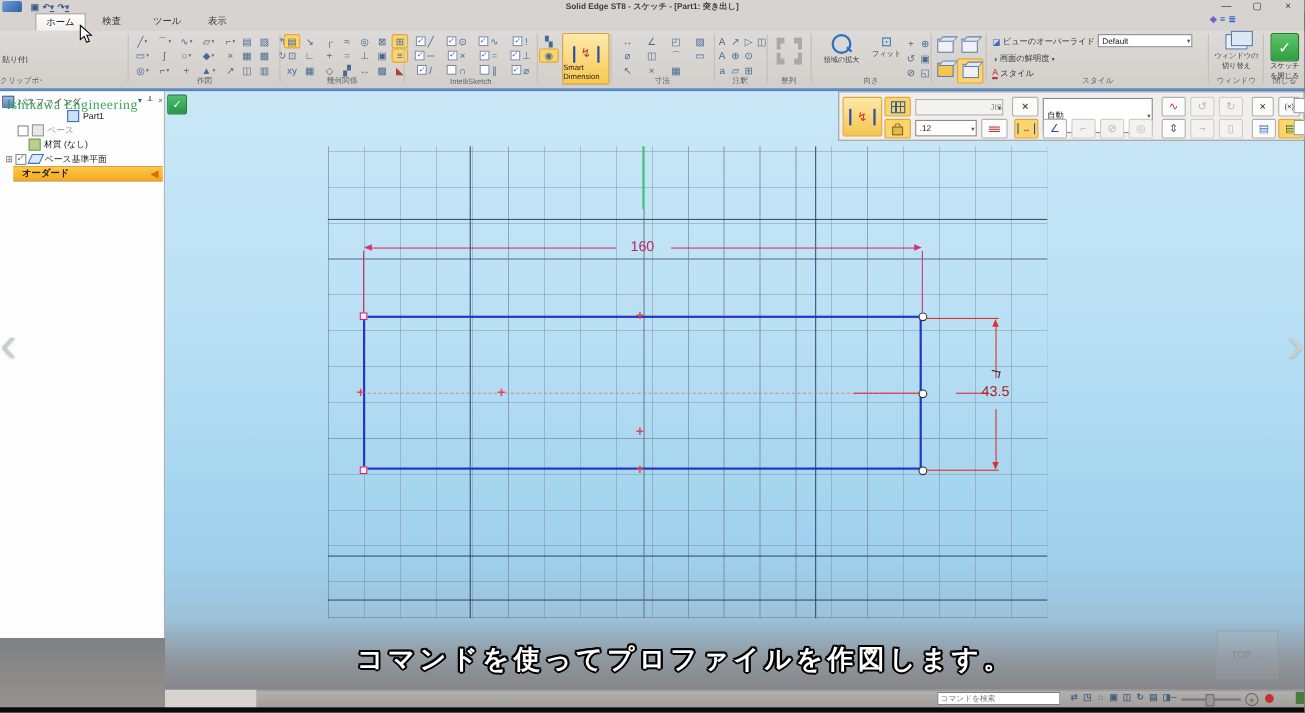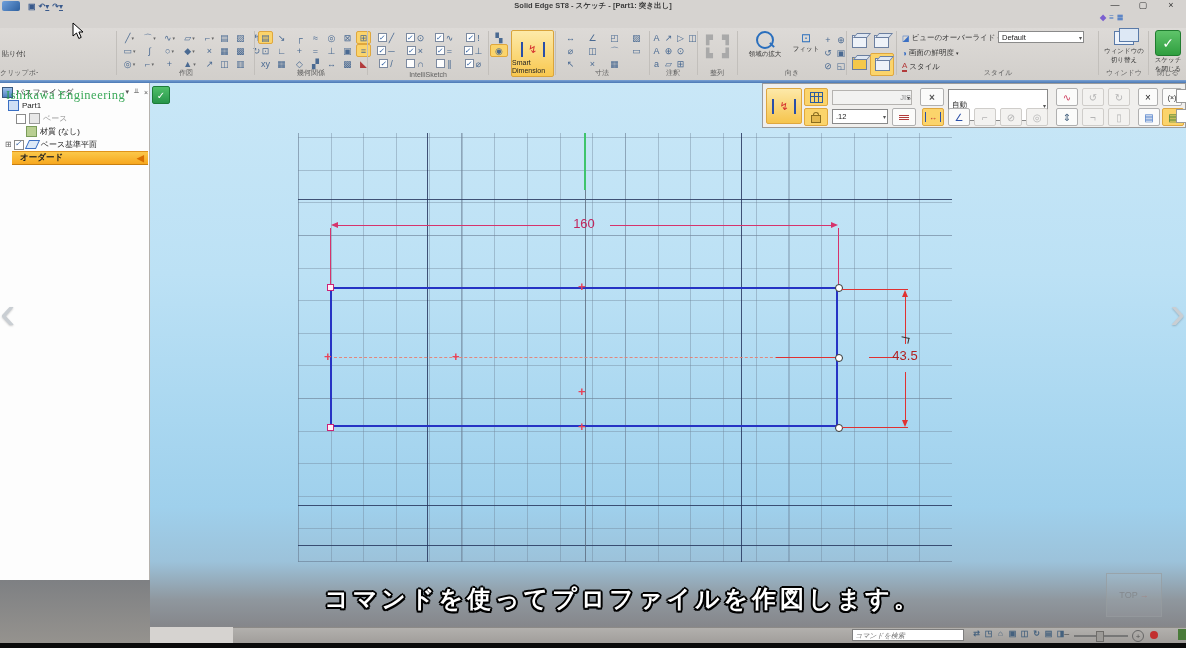--- a/index.html
+++ b/index.html
@@ -118,21 +118,21 @@
   
   #leftgray{left:0;top:580px;width:150px;height:68px;background:linear-gradient(#7e8083,#97948f);}
   #subtitle{left:200px;top:583px;width:846px;text-align:center;font-size:24px;font-weight:bold;color:#fff;letter-spacing:4px;z-index:30;
     text-shadow:2px 0 0 #000,-2px 0 0 #000,0 2px 0 #000,0 -2px 0 #000,1.5px 1.5px 0 #000,-1.5px -1.5px 0 #000,1.5px -1.5px 0 #000,-1.5px 1.5px 0 #000;}
   #caption{left:0px;top:597px;width:233px;height:46px;background:#454545;color:#fff;font-size:26px;
            display:flex;align-items:center;padding-left:10px;box-sizing:border-box;z-index:31;}
   #statusbar{left:233px;top:627px;width:953px;height:16px;background:linear-gradient(#b2b0ad,#a19e9b);
              border-top:1px solid #8c8a87;box-sizing:border-box;z-index:29;}
   #statusmsg{left:243px;top:630px;width:600px;font-size:8px;color:#2e2e2e;white-space:nowrap;overflow:hidden;z-index:32;}
   #cmdsearch{left:852px;top:629px;width:112px;height:12px;background:#fff;border:1px solid #7d7d7d;
-             font-size:7px;color:#555;box-sizing:border-box;font-family:"Liberation Sans",sans-serif;padding:0 2px;z-index:32;font-style:italic;}
+             font-size:7px;color:#555;box-sizing:border-box;font-family:"Liberation Sans",sans-serif;padding:0 2px;z-index:32;}
   #sbicons{left:972px;top:629px;display:flex;gap:3px;z-index:32;}
   .sbi{font-size:8px;color:#44617e;width:9px;text-align:center;}
   #zoomtrack{left:1074px;top:635px;width:54px;height:2px;background:#777;z-index:32;}
   #zoomthumb{left:1096px;top:631px;width:6px;height:9px;background:#9c9a97;border:1px solid #6f6d6a;z-index:33;}
   #zoomminus{left:1064px;top:629px;font-size:10px;color:#555;z-index:32;}
   #zoomplus{left:1132px;top:630px;width:10px;height:10px;border:1px solid #666;border-radius:50%;font-size:8px;
             color:#555;display:flex;align-items:center;justify-content:center;z-index:32;}
   #recdot{left:1150px;top:631px;width:8px;height:8px;border-radius:50%;background:#c23030;z-index:32;}
   #edgeico{left:1178px;top:629px;width:8px;height:11px;background:#4a7b3a;z-index:32;}
   #blackbar{left:0;top:643px;width:1186px;height:5px;background:#0a0a0a;z-index:34;}
@@ -179,20 +179,26 @@
         <b style="color: rgb(123, 95, 208);">◆</b>
       </span>
       <span class="qa">
         <b style="color: rgb(58, 111, 196);">≡</b>
       </span>
       <span class="qa">
         <b style="color: rgb(58, 111, 196);">≣</b>
       </span>
     </div>
 
+  <div class="abs" id="tabrow">
+      <div class="tab active" style="left: 32px;">ホーム</div>
+      <div class="tab" style="left: 84px;">検査</div>
+      <div class="tab" style="left: 130px;">ツール</div>
+      <div class="tab" style="left: 180px;">表示</div>
+    </div>
 
   <div class="abs" id="ribbon">
 
     <div class="rg" style="left:0;width:115px;">
       <div class="abs" style="left:2px;top:20px;width:24px;font-size:7px;color:#333;overflow:hidden;white-space:nowrap;">貼り付け</div>
       <div class="glabel" style="width:38px;">クリップボード</div>
     </div>
     <div class="gdiv" style="left:116px;"></div>
 
     <div class="rg" style="left:118px;width:136px;">
@@ -752,21 +758,21 @@
   <div class="abs" id="panel"></div>
   <div class="abs" id="phead" style="z-index:4;">
     <span class="hicon"></span>
     <span>パスファインダ</span>
     <span style="flex:1;"></span>
     <span class="hb">▾</span>
     <span class="hb">╨</span>
     <span class="hb">×</span>
   </div>
   <div class="abs" style="left:2px;top:99px;width:146px;z-index:4;">
-      <div class="ti" style="padding-left: 6px;">
+      <div class="ti" style="padding-left: 6px; justify-content: center;">
         <i class="tic part"></i>
         <span>Part1</span>
       </div>
       <div class="ti mut" style="padding-left: 14px;">
         <i class="cb2"></i>
         <i class="tic base"></i>
         <span>ベース</span>
       </div>
       <div class="ti" style="padding-left: 24px;">
         <i class="tic material"></i>

